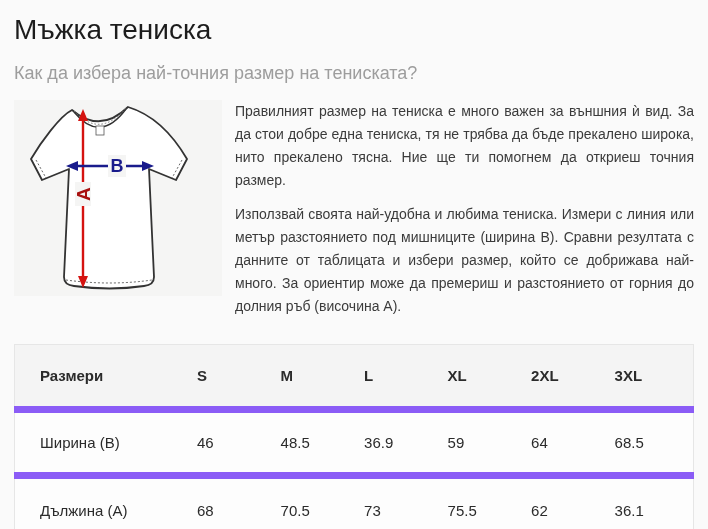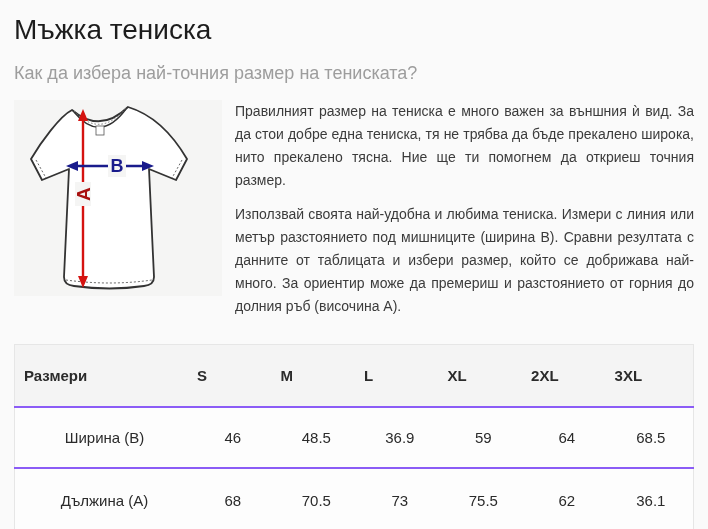--- a/index.html
+++ b/index.html
@@ -60,25 +60,25 @@
     color:#2b2b2b;
   }
   .size-table th {
     background:#f4f4f4;
     font-weight:bold;
     text-align:left;
     padding:22px 6px;
   }
   .size-table td {
     padding:21px 6px;
-    border-top:2px solid #8b5cf6;
-    text-align:center;
+    border-top:7px solid #8b5cf6;
+    text-align:left;
   }
   .size-table th:first-child,
-  .size-table td:first-child { padding-left:9px; }
+  .size-table td:first-child { padding-left:25px; }
   .size-table tr:last-child td { padding-top:23px; padding-bottom:26px;margin-top:32px; }
 </style>
 </head>
 <body>
 
 <div class="page">
 
   <h1 class="page-title">Мъжка тениска</h1>
   <h2 class="page-subtitle">Как да избера най-точния размер на тениската?</h2>
 

